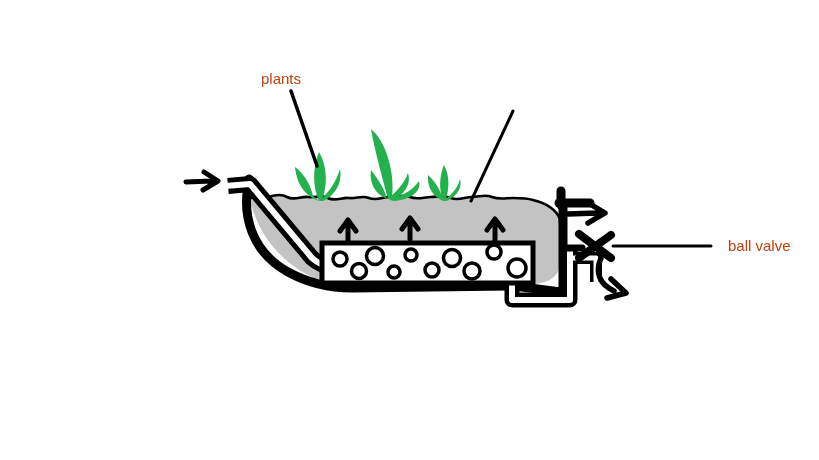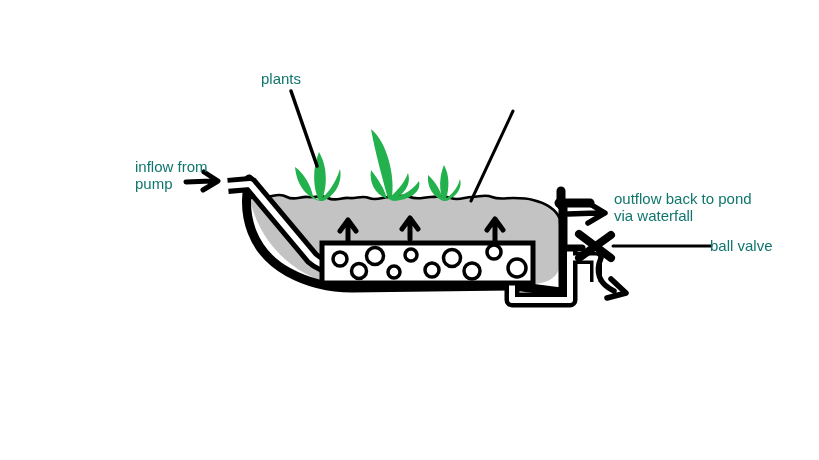--- a/index.html
+++ b/index.html
@@ -9,21 +9,21 @@
     width:819px;height:460px;
     background:var(--background,#fff);
     overflow:hidden;
     font-family:"Liberation Sans",sans-serif;
   }
   .canvas svg{position:absolute;left:0;top:0;}
   .label{
     position:absolute;
     font-size:15px;
     line-height:17px;
-    color:#0f766e;
+    color:#c2410c;
     white-space:nowrap;
   }
 </style>
 </head>
 <body>
 
 <div class="canvas">
 
   <svg width="819" height="460" viewBox="0 0 819 460">
 
@@ -117,23 +117,15 @@
 
     <path fill="none" stroke="#000" stroke-width="5.5" stroke-linecap="round" stroke-linejoin="round" d="M 601,258 C 595,272 599,284 614,291 M 611,279 L 626,293 L 607,298"></path>
 
     <path fill="none" stroke="#000" stroke-width="3.5" stroke-linecap="round" d="M 291,91 L 317,166"></path>
     <path fill="none" stroke="#000" stroke-width="3" stroke-linecap="round" d="M 513,111 L 471,201"></path>
 
     <path fill="none" stroke="#000" stroke-width="5" stroke-linecap="round" stroke-linejoin="round" d="M 186,182 L 212,181 M 204,172 L 218,181 L 203,190"></path>
   </svg>
 
   <div class="label" style="left:261px;top:70px">plants</div>
-  <div class="label" style="left:135px;top:158px">
-    <span>inflow from</span><br>
-    <span>pump</span>
-  </div>
-  <div class="label" style="left:614px;top:190px">
-    <span>outflow back to pond</span><br>
-    <span>via waterfall</span>
-  </div>
-  <div class="label" style="left:710px;top:237px">ball valve</div>
+  <div class="label" style="left:728px;top:237px">ball valve</div>
 
 </div>
 
 </body></html>

